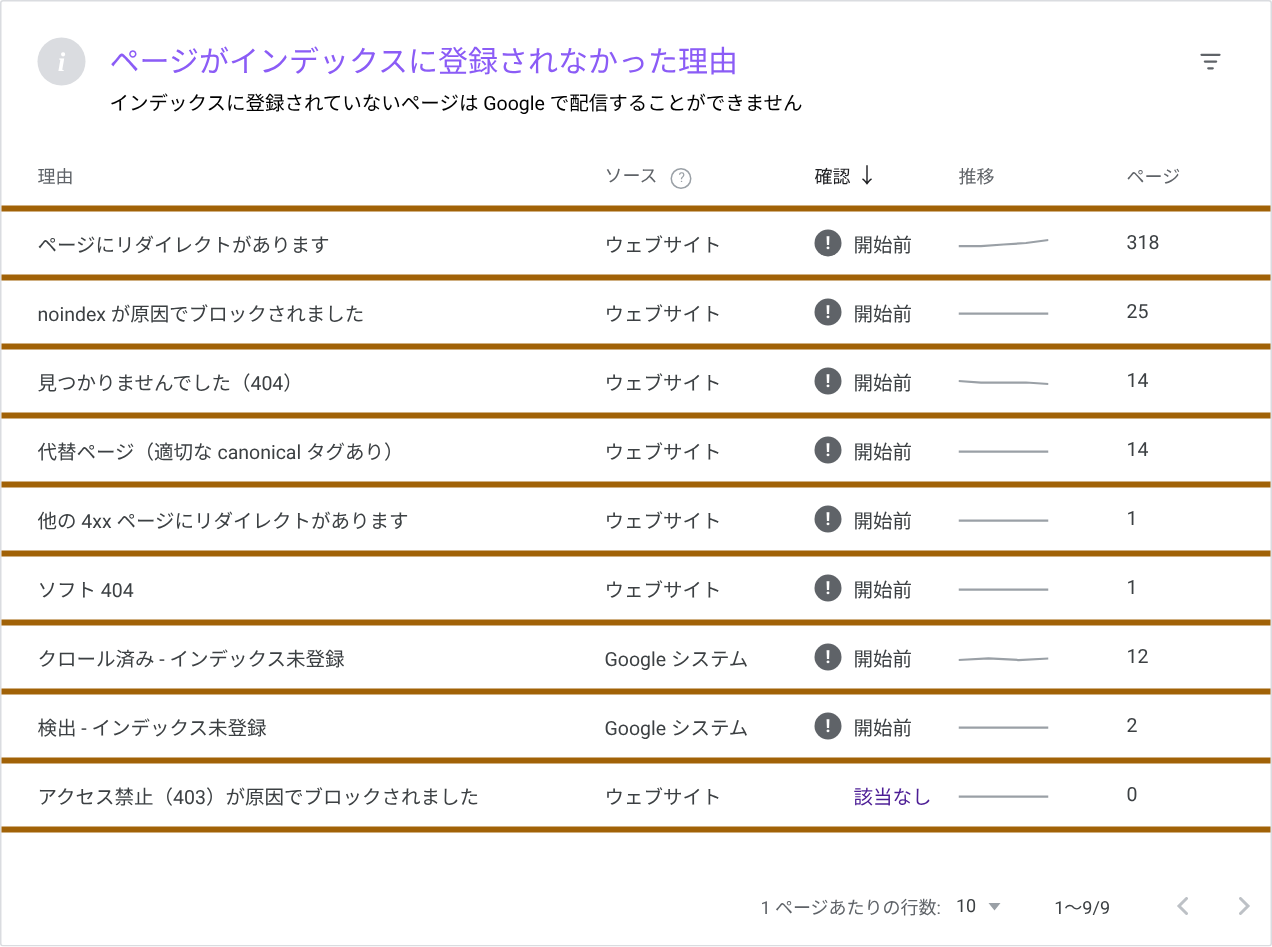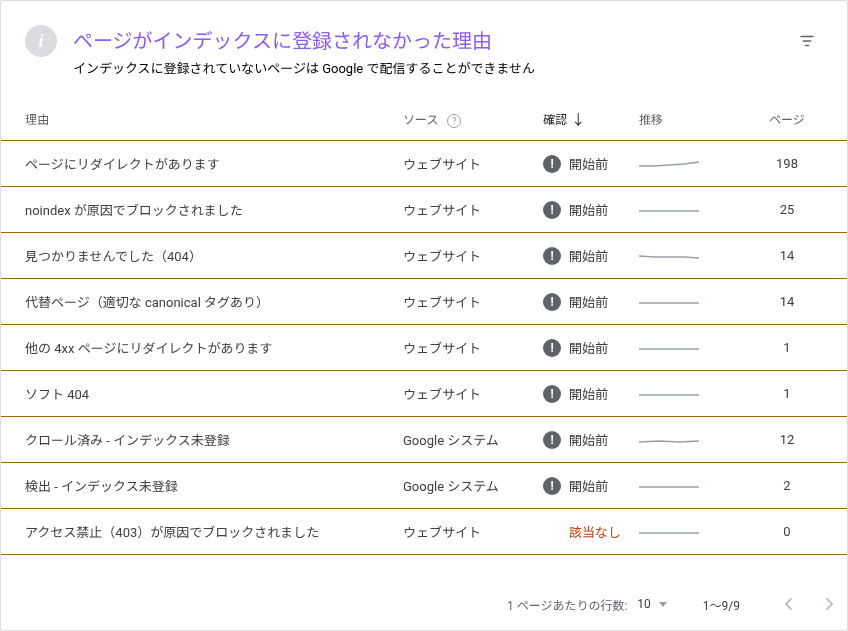--- a/index.html
+++ b/index.html
@@ -69,38 +69,38 @@
     }
     .table {
       flex: 1;
       display: flex;
       flex-direction: column;
     }
     .table-header, .table-row {
       display: flex;
       align-items: center;
       padding: 0 24px;
-      border-bottom: 1px solid #a16207;
+      border-bottom: 4px solid #a16207;
     }
     .table-header {
       height: 44px;
       color: #5f6368;
       font-size: 12px;
     }
     .table-row {
       height: 46px;
       font-size: 13px;
       color: #3c4043;
       cursor: pointer;
     }
     .col-reason { flex: 0 0 378px; }
     .col-source { flex: 0 0 140px; }
     .col-confirm { flex: 0 0 96px; display: flex; align-items: center; }
     .col-trend { flex: 0 0 112px; }
-    .col-pages { flex: 1; text-align: center; }
+    .col-pages { flex: 1; text-align: left; }
     .table-header .col-confirm {
       color: #202124;
       font-weight: 400;
     }
     .sort-arrow {
       margin-left: 4px;
       font-size: 14px;
     }
     .help-icon {
       display: inline-flex;
@@ -125,21 +125,21 @@
       color: #fff;
       font-size: 12px;
       font-weight: bold;
       margin-right: 8px;
       flex-shrink: 0;
     }
     .confirm-text {
       font-size: 13px;
     }
     .na-text {
-      color: #c2410c;
+      color: #4c1d95;
       padding-left: 26px;
     }
     .sparkline {
       width: 60px;
       height: 14px;
     }
     .sparkline svg {
       display: block;
     }
     .footer {
@@ -225,21 +225,21 @@
             <span class="status-badge">!</span>
             <span class="confirm-text">開始前</span>
           </div>
           <div class="col-trend">
             <div class="sparkline">
               <svg width="60" height="14" viewBox="0 0 60 14">
                 <path d="M0 9 L15 9 L30 8 L45 7 L60 5" stroke="#9aa0a6" stroke-width="1.5" fill="none"></path>
               </svg>
             </div>
           </div>
-          <div class="col-pages">198</div>
+          <div class="col-pages">318</div>
         </div>
         <div class="table-row">
           <div class="col-reason">noindex が原因でブロックされました</div>
           <div class="col-source">ウェブサイト</div>
           <div class="col-confirm">
             <span class="status-badge">!</span>
             <span class="confirm-text">開始前</span>
           </div>
           <div class="col-trend">
             <div class="sparkline">

